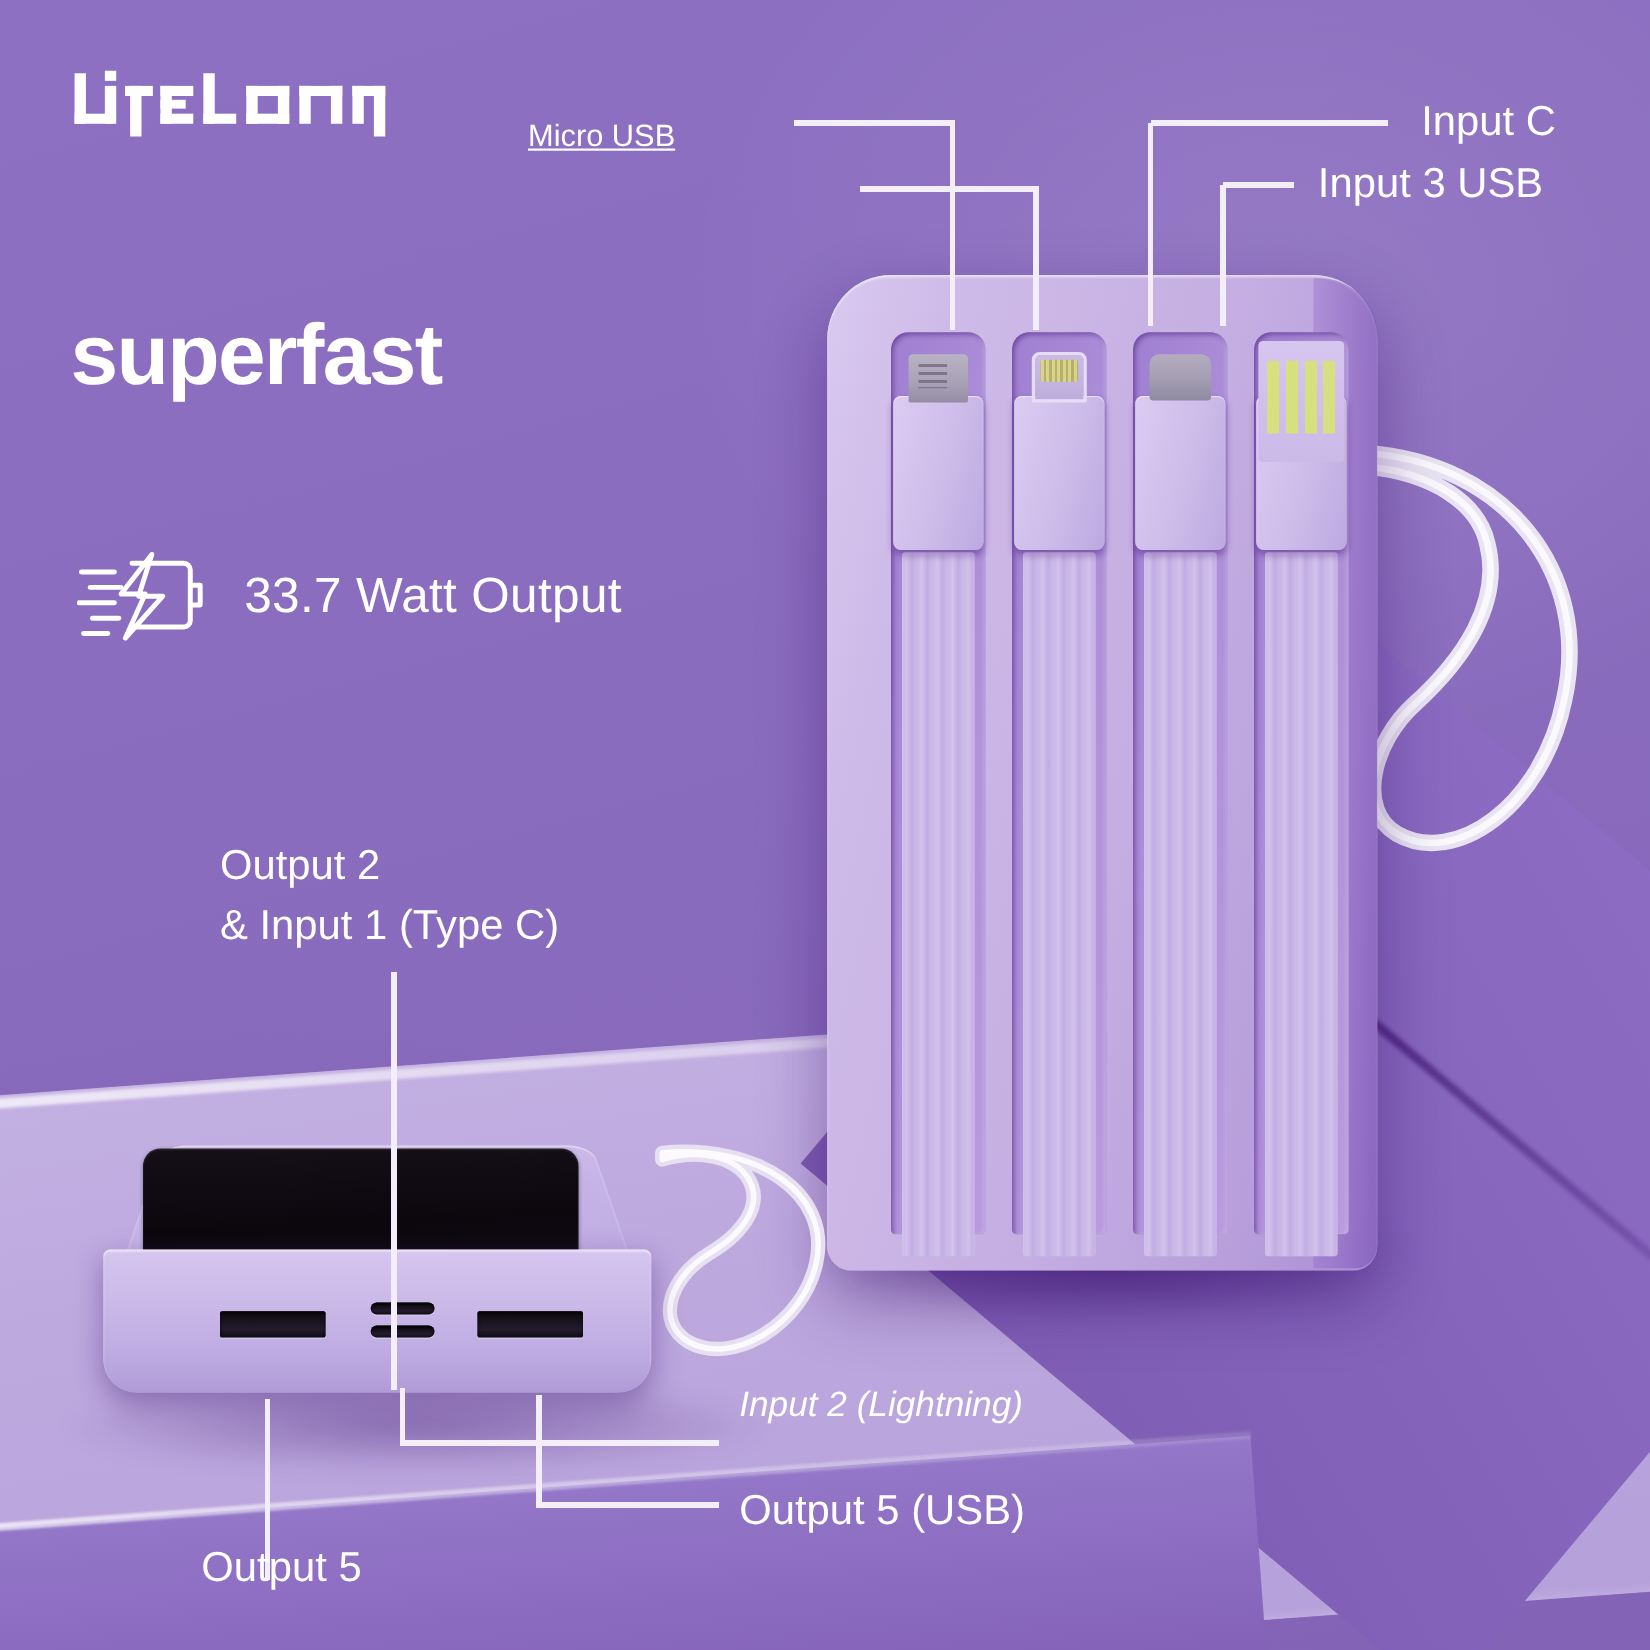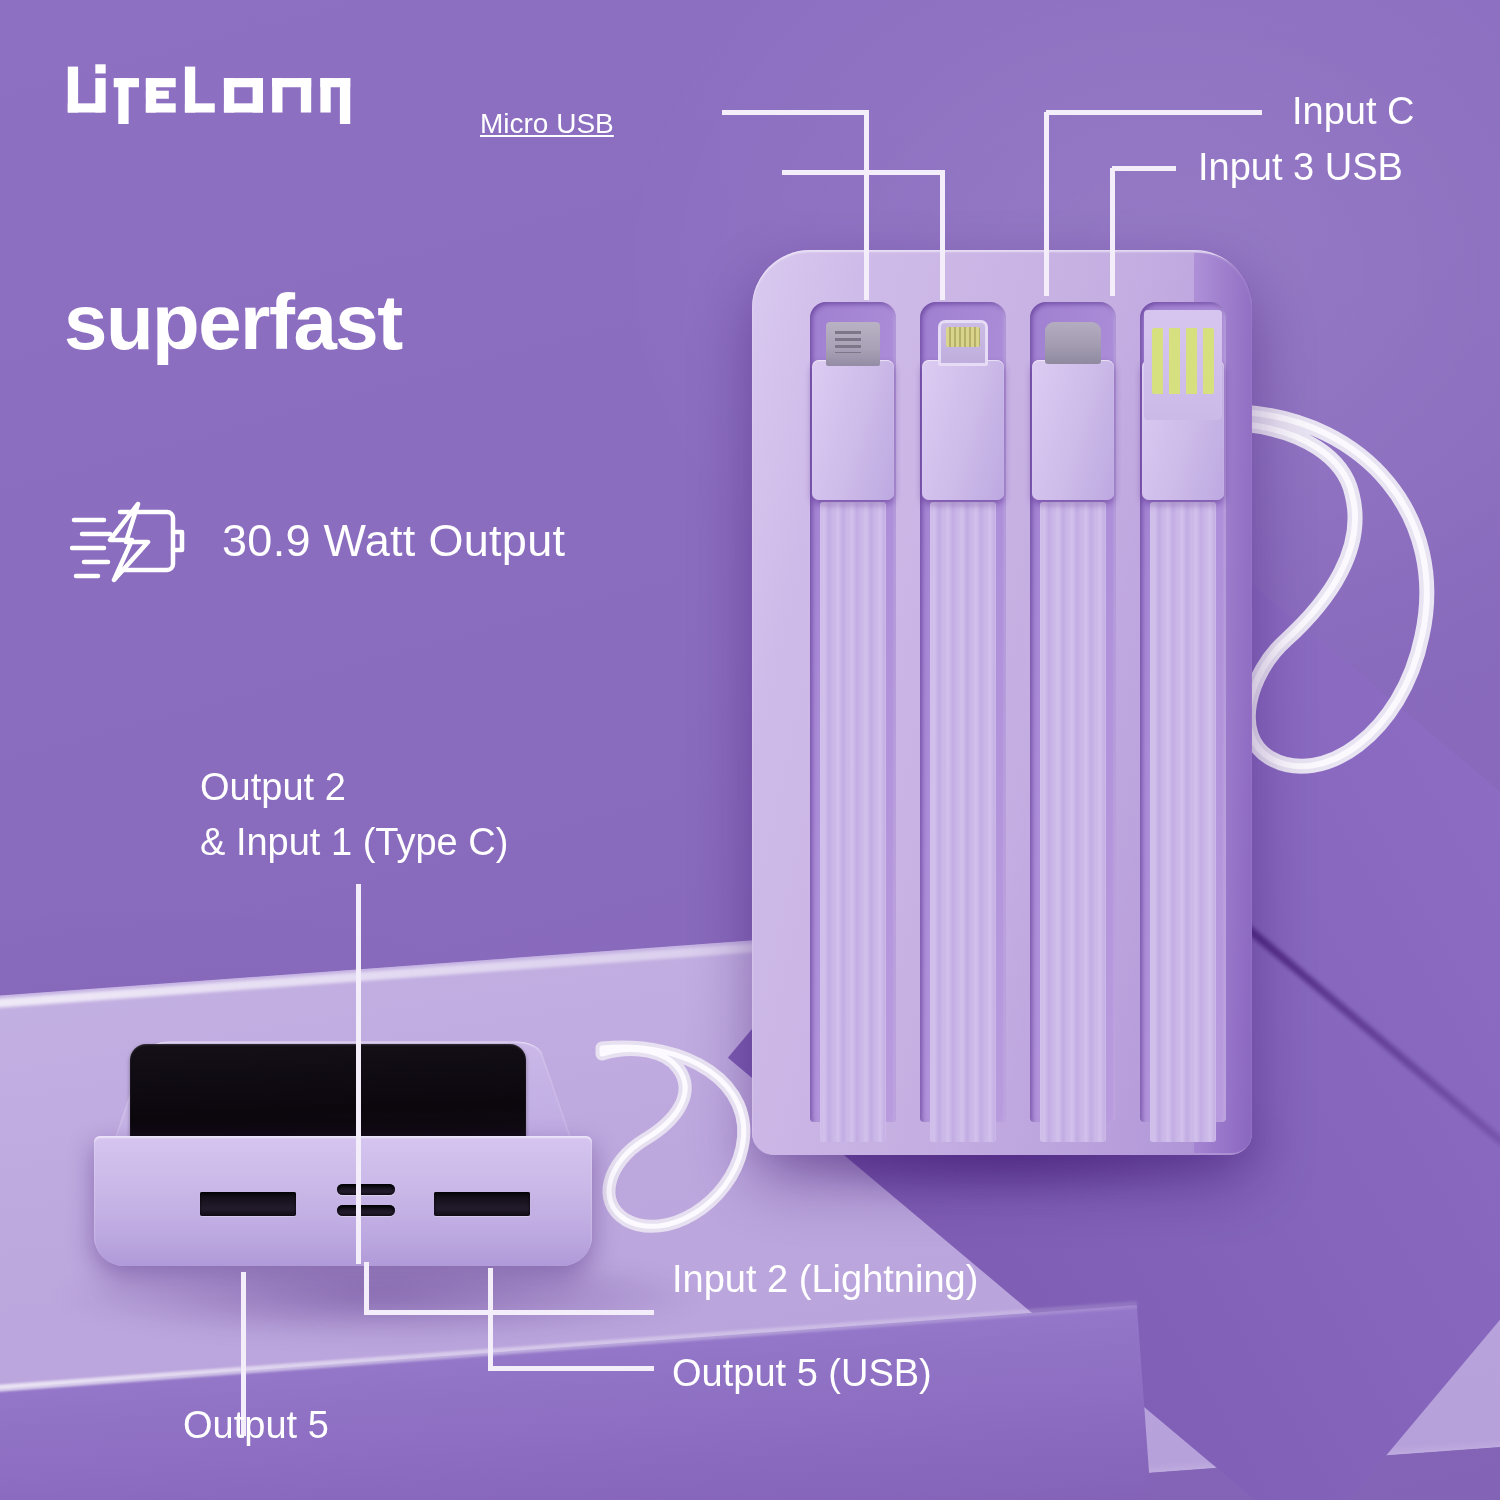--- a/index.html
+++ b/index.html
@@ -198,21 +198,21 @@
   .watt-icon { width:120px; height:86px; flex:none; }
   .watt-text { color:#fff; font-size:45px; font-weight:300; letter-spacing:.3px; white-space:nowrap; }
 
   .cl { position:absolute; color:#fff; font-weight:300; white-space:nowrap; }
 
   .lbl-micro     { left:480px; top:108px;  font-size:28px;text-decoration:underline; }
   .lbl-lightning { left:480px; top:152px; font-size:38px; }
   .lbl-typec     { left:1292px; top:90px;  font-size:38px; }
   .lbl-input3    { left:1198px; top:146px; font-size:38px; }
   .lbl-out2      { left:200px; top:760px; width:420px; font-size:38px; line-height:1.45; text-align:left; }
-  .lbl-in2       { left:672px; top:1258px; font-size:38px; }
+  .lbl-in2       { left:672px; top:1258px; font-size:32px;font-style:italic; }
   .lbl-out3      { left:672px; top:1352px; font-size:38px; }
   .lbl-out1      { left:183px; top:1404px; font-size:38px; }
 
   svg.leaders { position:absolute; inset:0; width:1500px; height:1500px; pointer-events:none; }
 </style>
 </head>
 <body>
 
 <div id="scene">
 
@@ -374,21 +374,21 @@
           <path d="M103 34 H 112 V 52 H 103"></path>
           <path d="M68 6 L 40 42 H 62 L 44 82 L 78 44 H 56 Z" fill="#8a6cbe"></path>
           <path d="M4 22 H 34"></path>
             <path d="M12 36 H 40"></path>
             <path d="M2 50 H 34"></path>
           <path d="M14 64 H 38"></path>
             <path d="M6 78 H 28"></path>
         </g>
       </svg>
     </div>
-    <div class="watt-text">30.9 Watt Output</div>
+    <div class="watt-text">33.7 Watt Output</div>
   </div>
 
   <div class="cl lbl-micro">Micro USB</div>
   <div class="cl lbl-typec">Input C</div>
   <div class="cl lbl-input3">Input 3 USB</div>
 
   <div class="cl lbl-out2">
     <div>Output 2</div>
     <div>&amp; Input 1 (Type C)</div>
   </div>

